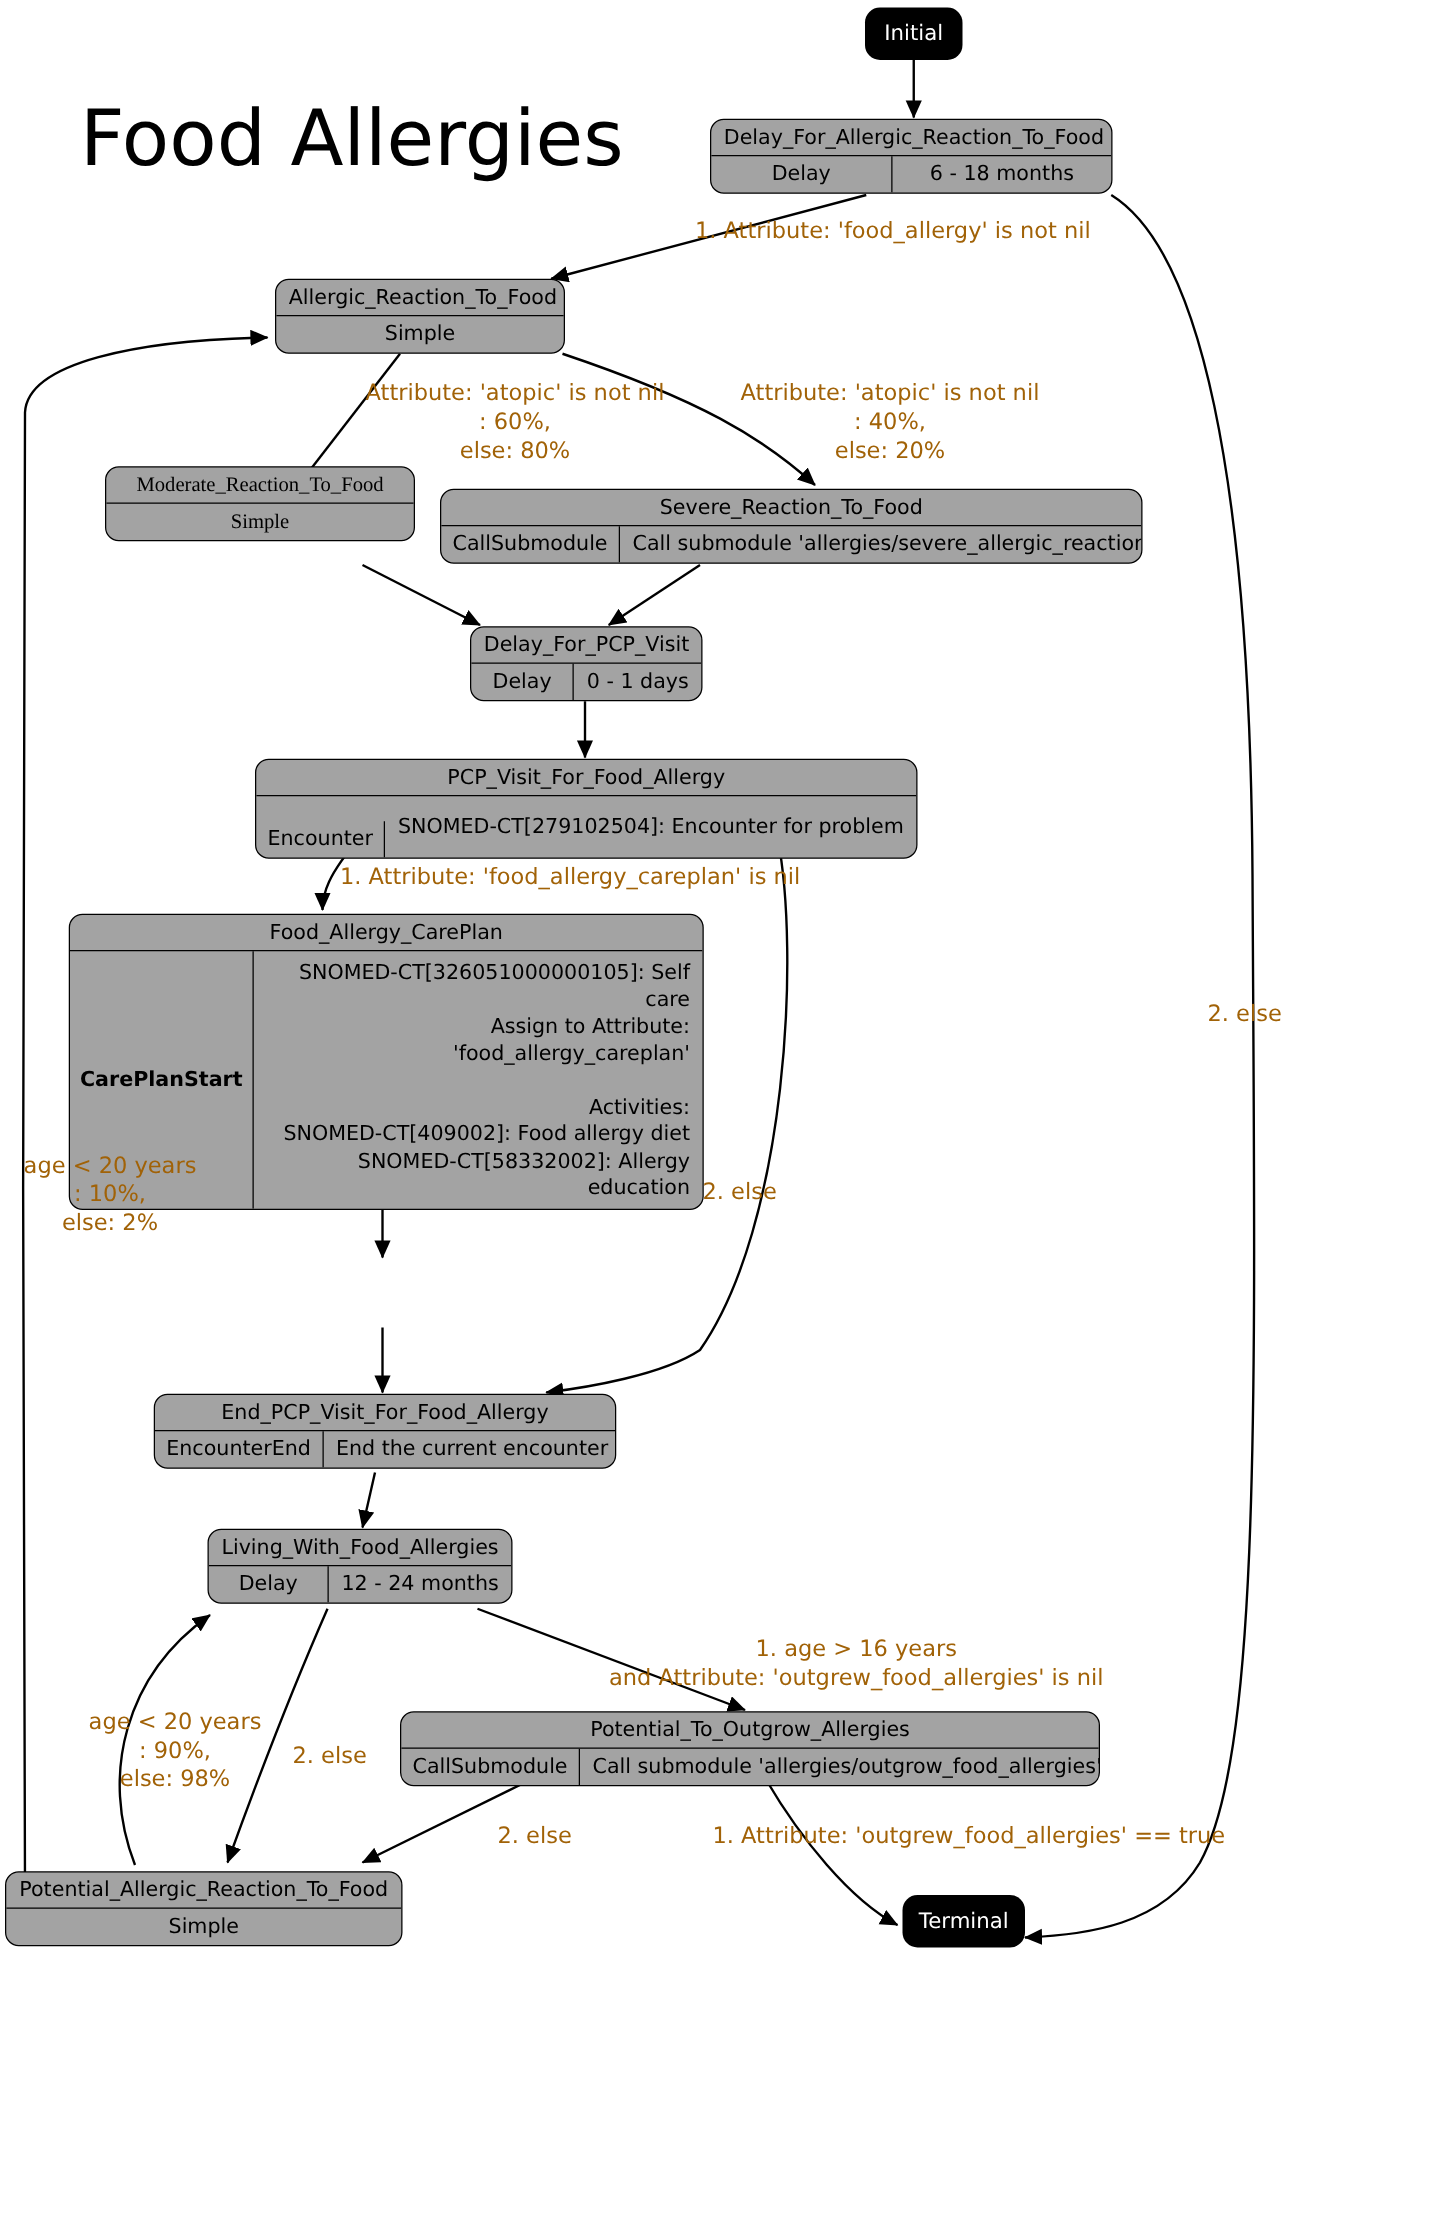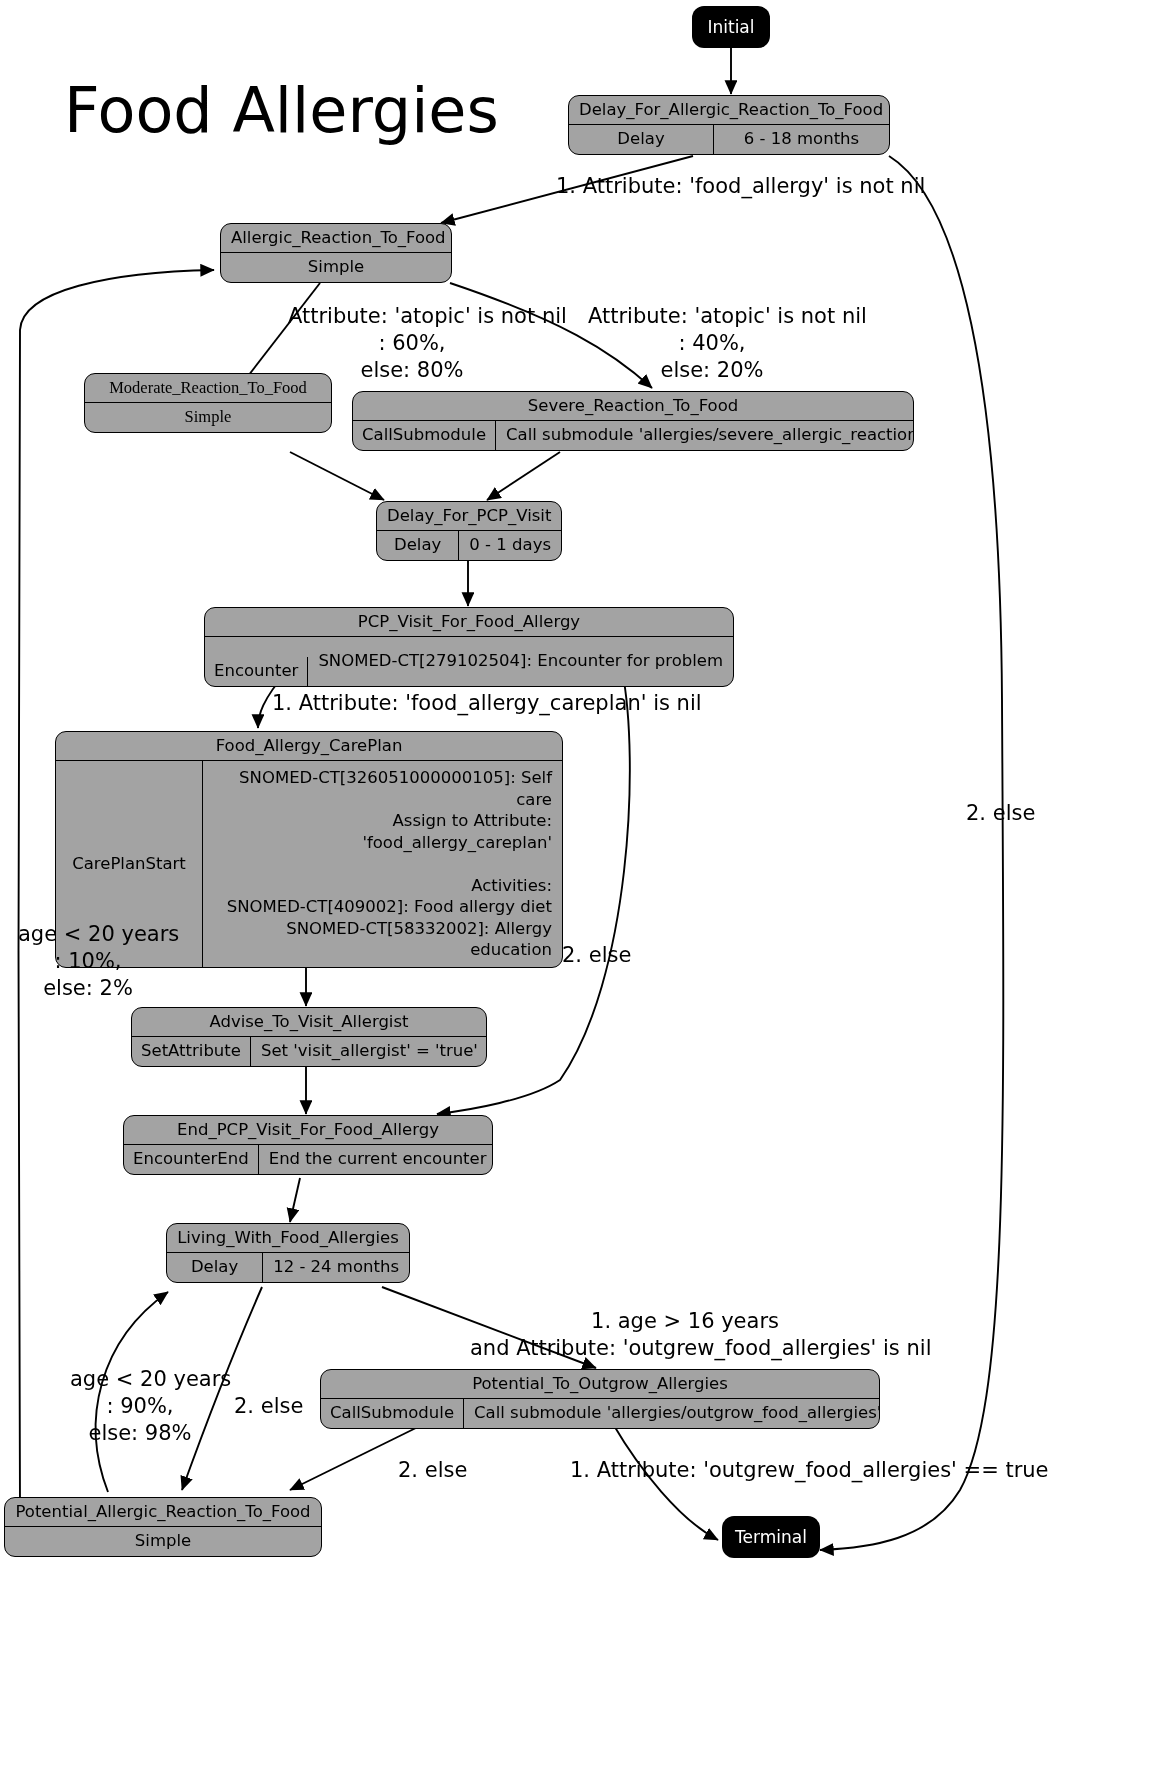--- a/index.html
+++ b/index.html
@@ -90,24 +90,24 @@
   .page-title {
     position: absolute;
     font-size: 62px;
     font-weight: normal;
     letter-spacing: 0px;
     white-space: nowrap;
     line-height: 1;
   }
   .edge-label {
     position: absolute;
-    font-size: 21px;
+    font-size: 18px;
     line-height: 1.28;
     white-space: pre;
-    color: #000000;
+    color: #a16207;
   }
   .edge-label.center { text-align: center; }
   .edge-label.left { text-align: left; }
 </style>
 </head>
 <body>
 
 <div id="canvas">
 
   <div class="page-title" style="left:64px; top:80px;">Food Allergies</div>
@@ -213,38 +213,30 @@
     <div class="body">
       <div class="cell-left" style="width:105px;margin-top:20px;">Encounter</div>
       <div class="cell-right">SNOMED-CT[279102504]: Encounter for problem</div>
     </div>
   </div>
 
   <div class="node" style="left:55px; top:731px; width:508px;">
     <div class="title">Food_Allergy_CarePlan</div>
     <div class="divider"></div>
     <div class="body">
-      <div class="cell-left" style="width:128px;">CarePlanStart</div>
+      <div class="cell-left" style="width:128px;font-weight:bold;">CarePlanStart</div>
       <div class="cell-right multiline">SNOMED-CT[326051000000105]: Self care
 Assign to Attribute: 'food_allergy_careplan'
 
 Activities:
 SNOMED-CT[409002]: Food allergy diet
 SNOMED-CT[58332002]: Allergy education</div>
     </div>
   </div>
 
-  <div class="node" style="left:131px; top:1007px; width:356px;">
-    <div class="title">Advise_To_Visit_Allergist</div>
-    <div class="divider"></div>
-    <div class="body">
-      <div class="cell-left" style="width:120px;">SetAttribute</div>
-      <div class="cell-right">Set 'visit_allergist' = 'true'</div>
-    </div>
-  </div>
 
   <div class="node" style="left:123px; top:1115px; width:370px;">
     <div class="title">End_PCP_Visit_For_Food_Allergy</div>
     <div class="divider"></div>
     <div class="body">
       <div class="cell-left" style="width:127px;">EncounterEnd</div>
       <div class="cell-right">End the current encounter</div>
     </div>
   </div>
 

